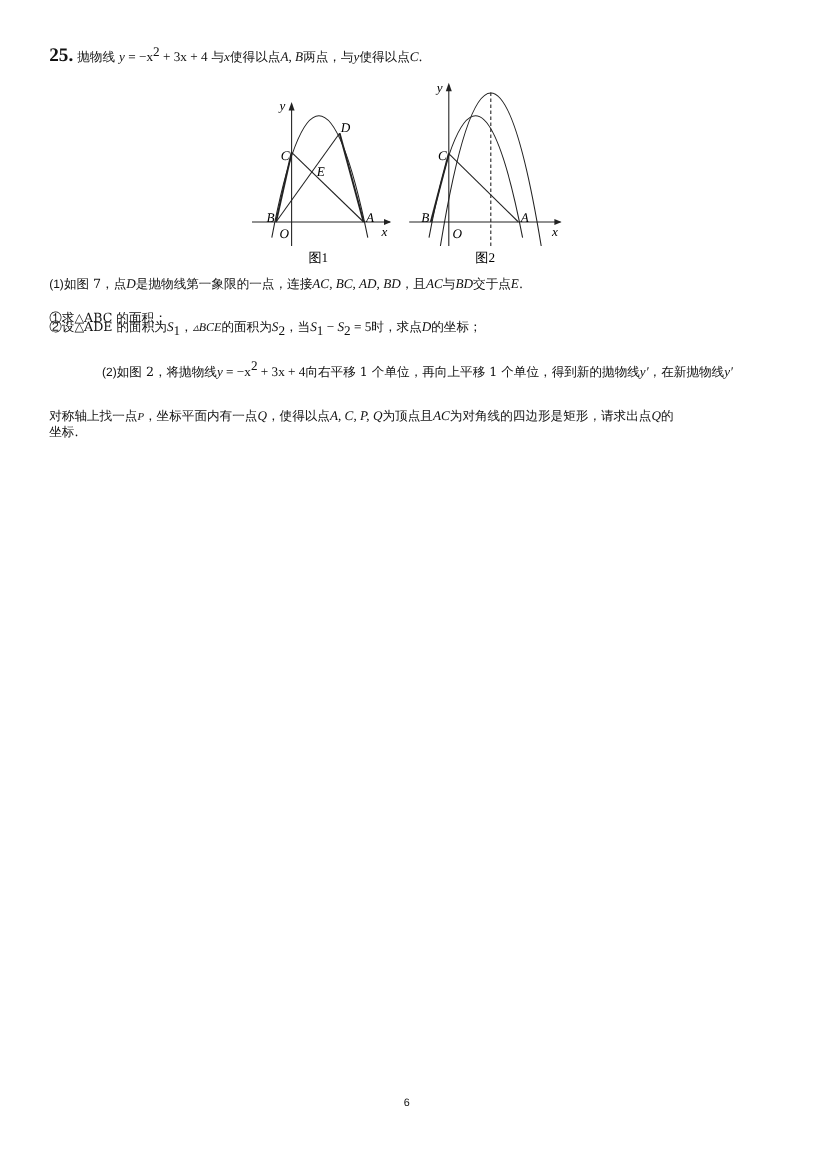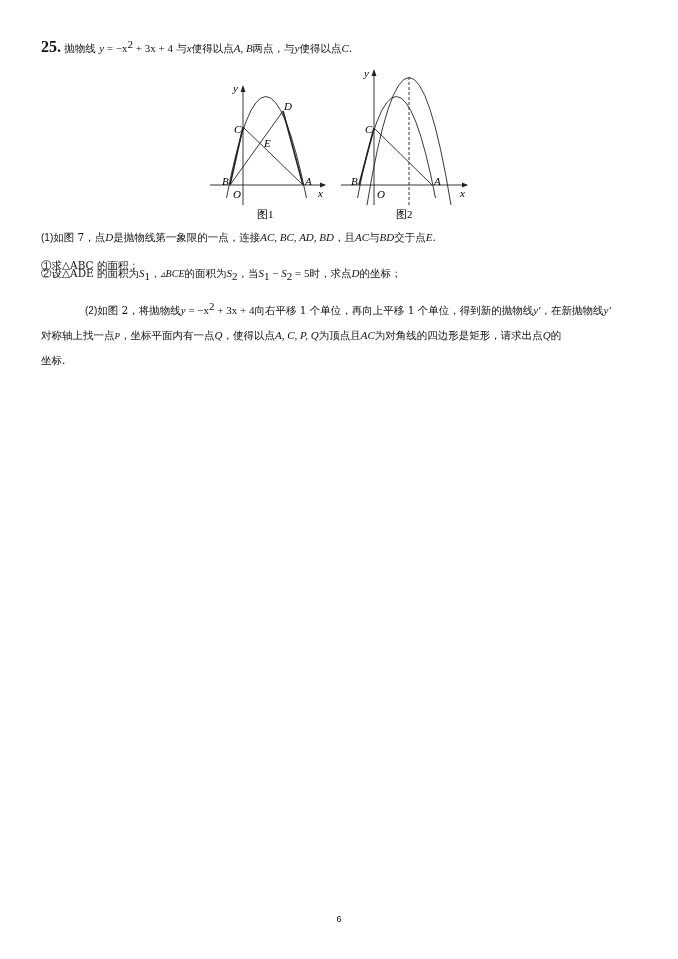--- a/index.html
+++ b/index.html
@@ -82,21 +82,21 @@
 </div>
 
 <div class="line" style="top:266px;">
   <span>②</span><span>设△ADE 的面积为</span><span class="m">S</span><sub class="n">1</sub><span>，</span><span class="m" style="font-size:10px">▵BCE</span><span>的面积为</span><span class="m">S</span><sub class="n">2</sub><span>，当</span><span class="m">S</span><sub class="n">1</sub><span class="n"> − </span><span class="m">S</span><sub class="n">2</sub><span class="n"> = 5</span><span>时，求点</span><span class="m">D</span><span>的坐标；</span>
 </div>
 
 <div class="line" style="top:303px;margin-left:44px;">
   <span class="lat">(2)</span><span>如图 2，将抛物线</span><span class="m">y</span><span class="n"> = −x</span><sup class="n">2</sup><span class="n"> + 3x + 4</span><span>向右平移 1 个单位，再向上平移 1 个单位，得到新的抛物线</span><span class="m">y′</span><span>，在新抛物线</span><span class="m">y′</span>
 </div>
 
-<div class="line" style="top:328px;">
+<div class="line" style="top:340px;">
   <span>对称轴上找一点</span><span class="m" style="font-size:9px">P</span><span>，坐标平面内有一点</span><span class="m">Q</span><span>，使得以点</span><span class="m">A, C, P, Q</span><span>为顶点且</span><span class="m">AC</span><span>为对角线的四边形是矩形，请求出点</span><span class="m">Q</span><span>的</span>
 </div>
 
 <div class="line" style="top:353px;text-align:center;">
   <span>坐标.</span>
 </div>
 
 <div class="pagenum">6</div>
 
 </body></html>

